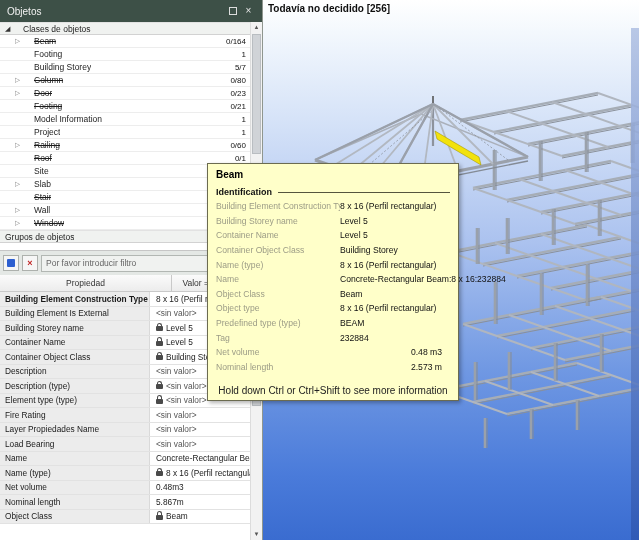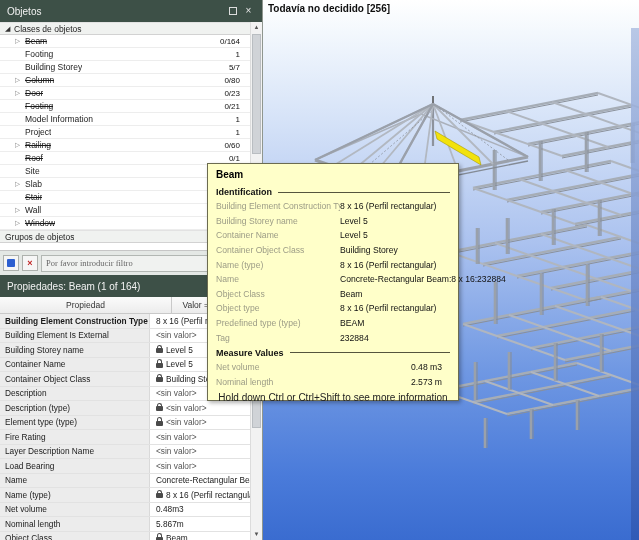--- a/index.html
+++ b/index.html
@@ -13,42 +13,42 @@
   .panel-header{height:22px;flex:0 0 22px;background:#3d5047;color:#f2f2f2;display:flex;
                 align-items:center;padding:0 7px;font-size:10px;}
   .panel-header .title{flex:1;}
   .win-btn{width:13px;height:13px;margin-left:3px;display:flex;align-items:center;justify-content:center;
            color:#e8e8e8;font-size:10px;line-height:10px;}
   .float-glyph{width:6px;height:6px;border:1px solid #ddd;display:block;}
 
   .tree{position:relative;flex:0 0 228px;overflow:hidden;background:#fff;}
   .tree-rows{position:absolute;left:0;top:0;right:11px;}
   .trow{height:13px;display:flex;align-items:center;font-size:8.5px;color:#1c1c1c;
-        border-bottom:1px solid #ededed;box-sizing:border-box;}
+        border-bottom:1px solid #ededed;box-sizing:border-box;gap:9px;}
   .trow.group{background:#f0f2f0;border-bottom:1px solid #d2d2d2;border-top:1px solid #e2e2e2;padding-left:5px;}
   .trow.item{padding-left:15px;}
   .trow .tri{width:9px;font-size:7px;color:#333;flex:0 0 9px;line-height:9px;}
   .trow .expander{width:10px;flex:0 0 10px;font-size:6.5px;color:#777;line-height:8px;}
   .trow .lbl{white-space:nowrap;overflow:hidden;}
   .trow.excluded .lbl{text-decoration:line-through;}
-  .trow .cnt{margin-left:auto;padding-right:11px;font-size:8px;color:#111;}
+  .trow .cnt{margin-left:auto;padding-right:5px;font-size:8px;color:#111;}
   .trow.partial{height:22px;overflow:hidden;border-bottom:none;}
 
   .tree-sb{position:absolute;right:0;top:0;bottom:0;width:11px;background:#f2f2f2;border-left:1px solid #dcdcdc;}
   .sb-arrow{height:11px;text-align:center;font-size:6px;line-height:11px;color:#555;}
   .tree-sb .sb-thumb{position:absolute;left:1px;right:1px;top:12px;height:118px;background:#d0d3d7;border:1px solid #b9bdc1;}
 
   .filter-bar{flex:0 0 25px;background:#e4e8e5;display:flex;align-items:center;gap:3px;
               padding:0 3px;border-top:1px solid #c6c6c6;box-sizing:border-box;}
   .fbtn{width:16px;height:16px;background:#f6f6f6;border:1px solid #adb1ad;display:flex;
         align-items:center;justify-content:center;box-sizing:border-box;}
   .blue-sq{width:8px;height:8px;background:#2d5fd0;border-radius:1px;display:block;}
   .red-x{color:#c02222;font-weight:bold;font-size:9px;line-height:9px;}
   .filter-input{flex:1;height:17px;border:1px solid #b2b7b3;background:#f0f2f0;font-size:8.5px;
-                color:#666;padding:0 4px;font-family:Liberation Serif, serif;box-sizing:border-box;outline:none;}
+                color:#666;padding:0 4px;font-family:Liberation Sans, sans-serif;box-sizing:border-box;outline:none;}
   .filter-input::placeholder{color:#666;opacity:1;}
 
   .props-colhead{flex:0 0 17px;display:flex;background:linear-gradient(#fbfbfb,#ececec);
                  border-bottom:1px solid #c9c9c9;font-size:8.5px;color:#333;box-sizing:border-box;}
   .colhead-cell{display:flex;align-items:center;justify-content:center;}
   .colhead-prop{width:172px;border-right:1px solid #c9c9c9;box-sizing:border-box;}
   .colhead-val{flex:1;padding-right:11px;}
 
   .props-body{position:relative;flex:1;overflow:hidden;background:#fff;}
   .prop-rows{position:absolute;left:0;top:0;right:11px;}
@@ -200,23 +200,20 @@
   <div class="filter-bar">
     <div class="fbtn">
         <span class="blue-sq"></span>
       </div>
     <div class="fbtn">
         <span class="red-x">×</span>
       </div>
     <input class="filter-input" placeholder="Por favor introducir filtro" style="">
   </div>
 
-  <div class="panel-header">
-    <span class="title">Propiedades: Beam (1 of 164)</span>
-  </div>
 
   <div class="props-colhead">
     <div class="colhead-cell colhead-prop">Propiedad</div>
     <div class="colhead-cell colhead-val">Valor = Objetos</div>
   </div>
 
   <div class="props-body">
     <div class="prop-rows" id="prop-body">
         <div class="prow bold">
           <div class="pcell-label">Building Element Construction Type</div>
@@ -271,21 +268,21 @@
             <span style="color: rgb(85, 85, 85);">&lt;sin valor&gt;</span>
           </div>
         </div>
         <div class="prow">
           <div class="pcell-label">Fire Rating</div>
           <div class="pcell-value">
             <span style="color: rgb(85, 85, 85);">&lt;sin valor&gt;</span>
           </div>
         </div>
         <div class="prow">
-          <div class="pcell-label">Layer Description Name</div>
+          <div class="pcell-label">Layer Propiedades Name</div>
           <div class="pcell-value">
             <span style="color: rgb(85, 85, 85);">&lt;sin valor&gt;</span>
           </div>
         </div>
         <div class="prow">
           <div class="pcell-label">Load Bearing</div>
           <div class="pcell-value">
             <span style="color: rgb(85, 85, 85);">&lt;sin valor&gt;</span>
           </div>
         </div>
@@ -497,24 +494,20 @@
         <span class="tt-value">8 x 16 (Perfil rectangular)</span>
       </div>
       <div class="tt-row">
         <span class="tt-label">Predefined type (type)</span>
         <span class="tt-value">BEAM</span>
       </div>
       <div class="tt-row">
         <span class="tt-label">Tag</span>
         <span class="tt-value">232884</span>
       </div>
-      <div class="tt-section">
-        <span>Measure Values</span>
-        <span class="tt-line"></span>
-      </div>
       <div class="tt-row meas">
         <span class="tt-label">Net volume</span>
         <span class="tt-value">0.48  m3</span>
       </div>
       <div class="tt-row meas">
         <span class="tt-label">Nominal length</span>
         <span class="tt-value">2.573  m</span>
       </div>
     </div>
   <div class="tt-footer">Hold down Ctrl or Ctrl+Shift to see more information</div>

